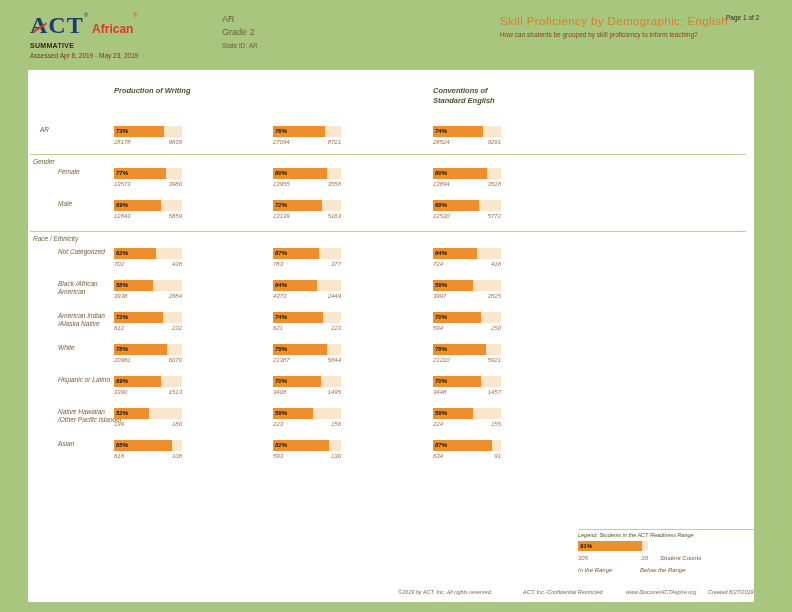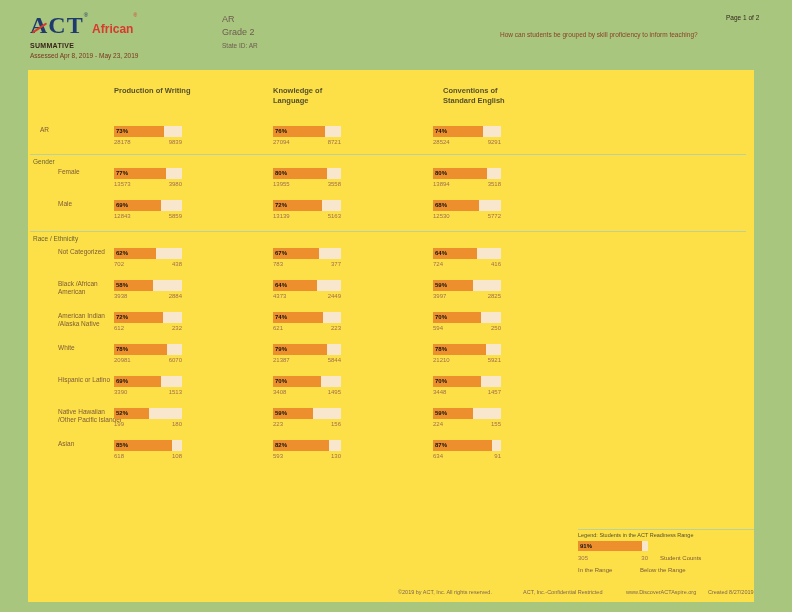--- a/index.html
+++ b/index.html
@@ -17,21 +17,21 @@
   .summative{position:absolute;left:30px;top:42px;font-size:7px;font-weight:bold;color:#3a241a;letter-spacing:.3px;}
   .assessed{position:absolute;left:30px;top:52px;font-size:6.5px;color:#79361f;}
   .org{position:absolute;left:222px;top:14px;font-size:9px;color:#6d5c50;}
   .grade{position:absolute;left:222px;top:27px;font-size:9px;color:#6d5c50;}
   .stateid{position:absolute;left:222px;top:42px;font-size:6.5px;color:#6d5c50;}
   .rpt-title{position:absolute;left:500px;top:15px;font-size:11.5px;color:#df7b2b;letter-spacing:.4px;}
   .rpt-sub{position:absolute;left:500px;top:31px;width:215px;font-size:6.5px;line-height:1.35;color:#8a4226;}
   .pageno{position:absolute;left:726px;top:14px;font-size:6.5px;color:#33261c;}
 
   
-  #panel{position:absolute;left:28px;top:70px;width:726px;height:532px;background:#fde047;}
+  #panel{position:absolute;left:28px;top:70px;width:726px;height:532px;background:#ffffff;font-style:italic;}
 
   .colhead{position:absolute;width:100px;font-size:7.5px;font-weight:bold;color:#55502e;line-height:1.3;white-space:pre-line;}
 
   .sect{position:absolute;font-size:6.5px;color:#6a6136;}
   .rowlab{position:absolute;width:64px;font-size:6.5px;line-height:1.25;color:#7d5a38;}
   .divider{position:absolute;left:2px;width:716px;border-top:1px solid #b9d297;}
 
   .bar{position:absolute;width:68px;height:11px;background:#f8e6cd;}
   .bar .fill{position:absolute;left:0;top:0;height:11px;background:#ed8f2d;}
   .bar .pct{position:absolute;left:2px;top:0;font-size:6px;font-weight:bold;color:#111;line-height:11px;}
@@ -60,29 +60,28 @@
 <div id="page">
 
   <div class="hdr">
     <div class="logo"><span class="act">ACT</span><span class="reg1">®</span><span class="aspire">African</span><span class="reg2">®</span></div>
     <div class="swoosh"></div>
     <div class="summative">SUMMATIVE</div>
     <div class="assessed">Assessed Apr 8, 2019 - May 23, 2019</div>
     <div class="org">AR</div>
     <div class="grade">Grade 2</div>
     <div class="stateid">State ID: AR</div>
+    <div class="rpt-title">Skill Proficiency by Demographic: English</div>
     <div class="rpt-sub">How can students be grouped by skill proficiency to inform teaching?</div>
     <div class="pageno">Page 1 of 2</div>
   </div>
 
   <div id="panel">
     <div class="colhead" style="left:86px;top:16px;">Production of Writing</div>
-    <div class="colhead" style="left:245px;top:16px;">Knowledge of
-Language</div>
-    <div class="colhead" style="left:405px;top:16px;margin-left:10px;">Conventions of
+    <div class="colhead" style="left:405px;top:16px;">Conventions of
 Standard English</div>
 
     <div id="rows-host">
         <div class="rowlab" style="left: 12px; top: 56px;">AR</div>
         <div class="bar" style="left: 86px; top: 56px;">
           <div class="fill" style="width: 73%;"></div>
           <div class="pct">73%</div>
         </div>
         <div class="nums" style="left: 86px; top: 69px;">
           <span class="in">28178</span>

